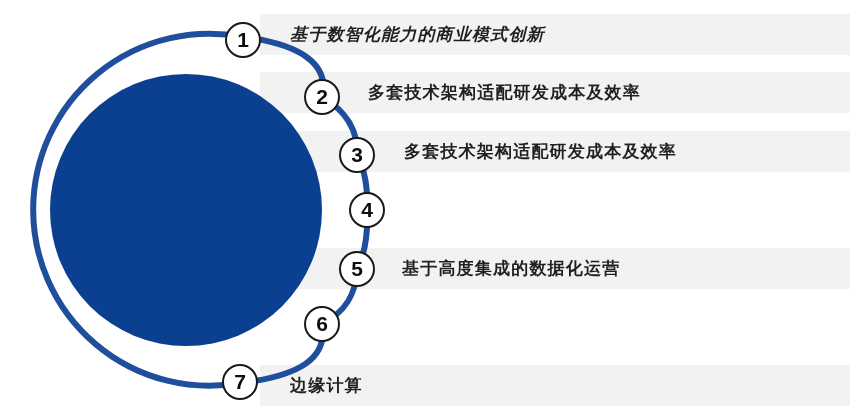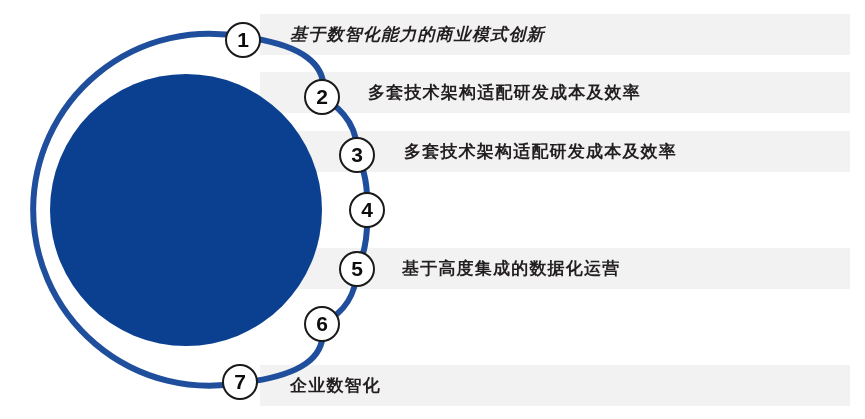--- a/index.html
+++ b/index.html
@@ -95,21 +95,21 @@
   <div class="band" style="top:72px;">
     <span class="band-label indent-2">多套技术架构适配研发成本及效率</span>
   </div>
   <div class="band" style="top:131px;">
     <span class="band-label indent-3">多套技术架构适配研发成本及效率</span>
   </div>
   <div class="band" style="top:248px;">
     <span class="band-label indent-5">基于高度集成的数据化运营</span>
   </div>
   <div class="band" style="top:365px;">
-    <span class="band-label indent-7">企业数智化</span>
+    <span class="band-label indent-7">边缘计算</span>
   </div>
 
   <svg id="vector-layer" viewBox="0 0 865 419">
 
     <path d="M 243 37 A 176 176 0 1 0 240 383" fill="none" stroke="#1f4e9c" stroke-width="6" stroke-linecap="round"></path>
 
     <path d="M 243 37 C 300 44 330 64 322 97" fill="none" stroke="#1f4e9c" stroke-width="6" stroke-linecap="round"></path>
     <path d="M 322 97 C 348 112 358 132 357 155" fill="none" stroke="#1f4e9c" stroke-width="6" stroke-linecap="round"></path>
     <path d="M 357 155 C 366 172 368 190 367 210" fill="none" stroke="#1f4e9c" stroke-width="6" stroke-linecap="round"></path>
     <path d="M 367 210 C 368 232 366 252 357 269" fill="none" stroke="#1f4e9c" stroke-width="6" stroke-linecap="round"></path>

